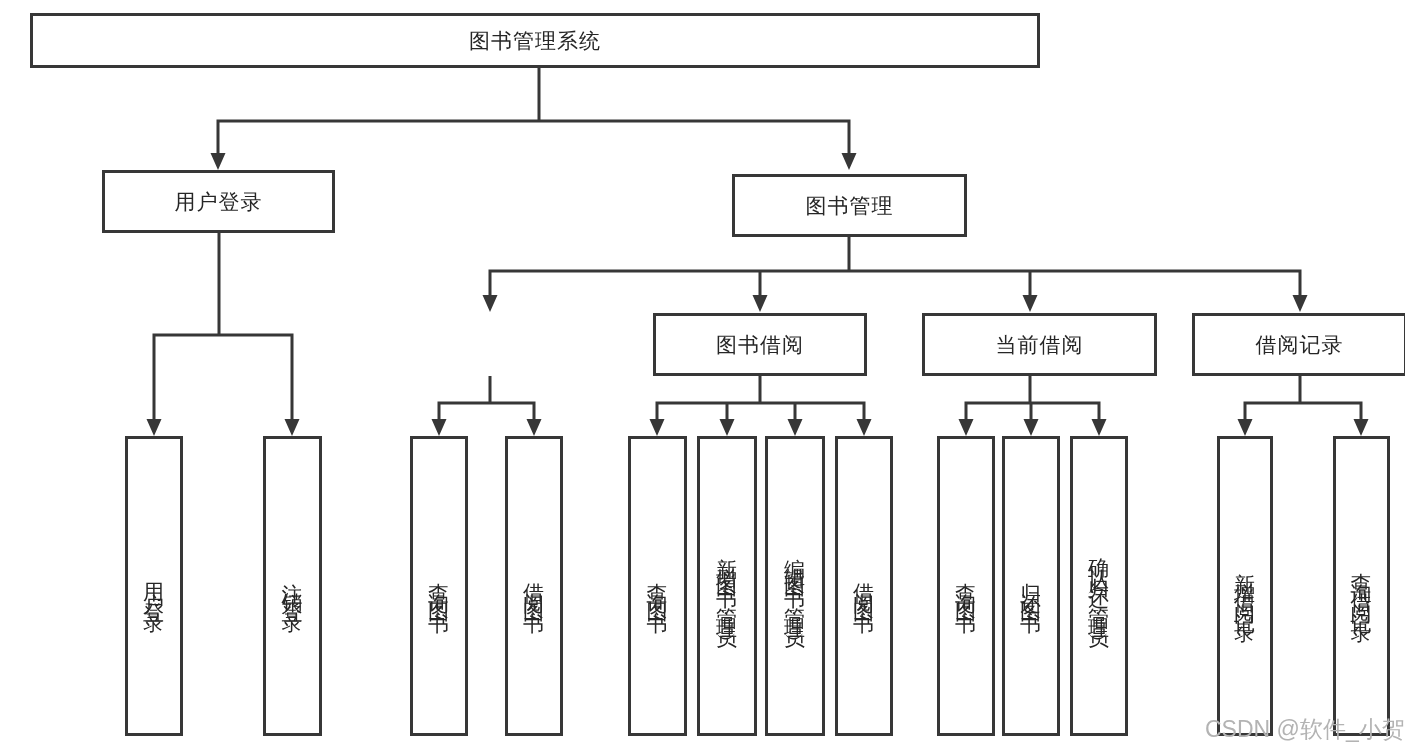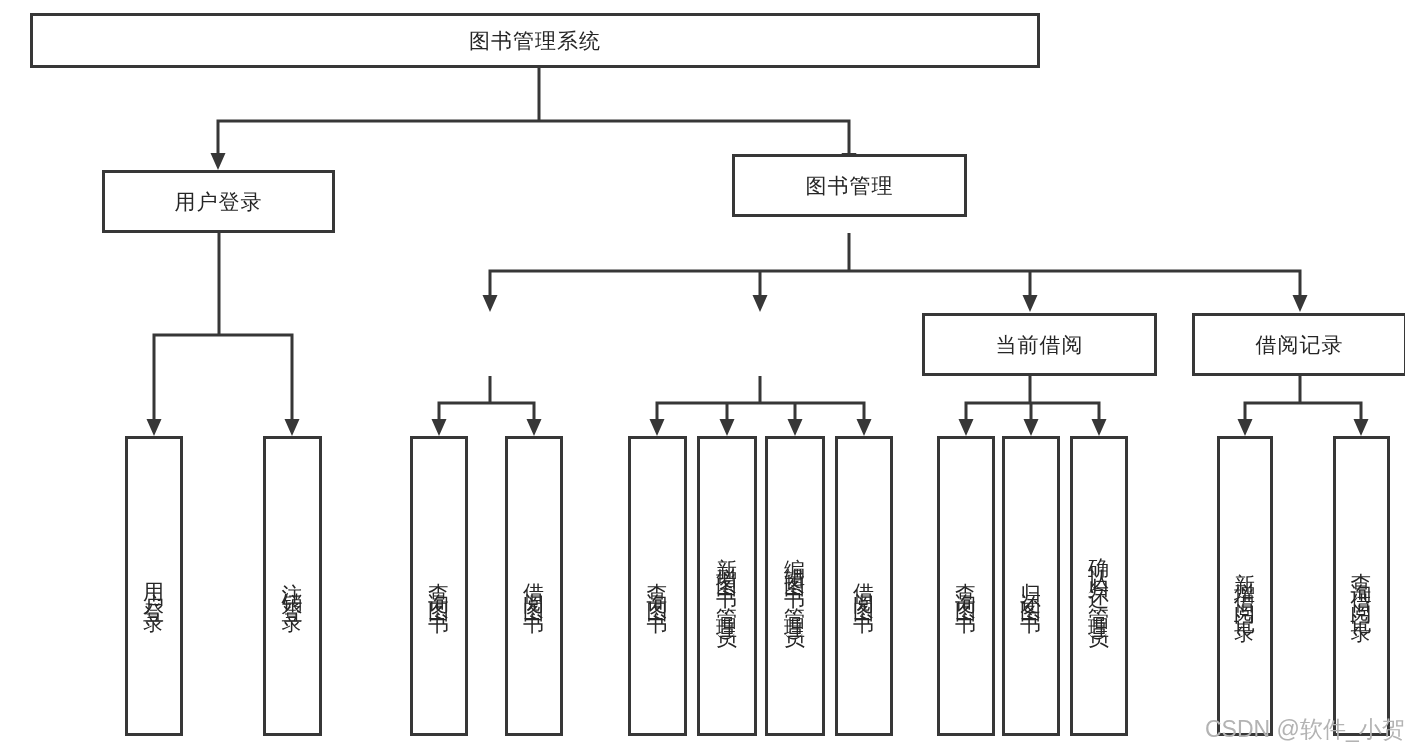--- a/index.html
+++ b/index.html
@@ -127,24 +127,27 @@
       M1333.5 419 L1348.5 419 L1341 436 Z"></path>
   </svg>
 
   <div class="hbox" style="left:10px; top:13px; width:1010px; height:55px;">
     <span>图书管理系统</span>
   </div>
 
   <div class="hbox" style="left:82px; top:170px; width:233px; height:63px;">
     <span>用户登录</span>
   </div>
-  <div class="hbox" style="left:712px; top:154px; width:235px; height:63px;">
+  <div class="hbox" style="left:712px; top:174px; width:235px; height:63px;">
     <span>图书管理</span>
   </div>
 
+  <div class="hbox" style="left:633px; top:313px; width:214px; height:63px;">
+    <span>图书借阅</span>
+  </div>
   <div class="hbox" style="left:902px; top:313px; width:235px; height:63px;">
     <span>当前借阅</span>
   </div>
   <div class="hbox" style="left:1172px; top:313px; width:215px; height:63px;">
     <span>借阅记录</span>
   </div>
 
   <div class="vbox" style="left:105px; top:436px; width:58px; height:300px;">
     <span class="vlabel">用户登录</span>
   </div>

